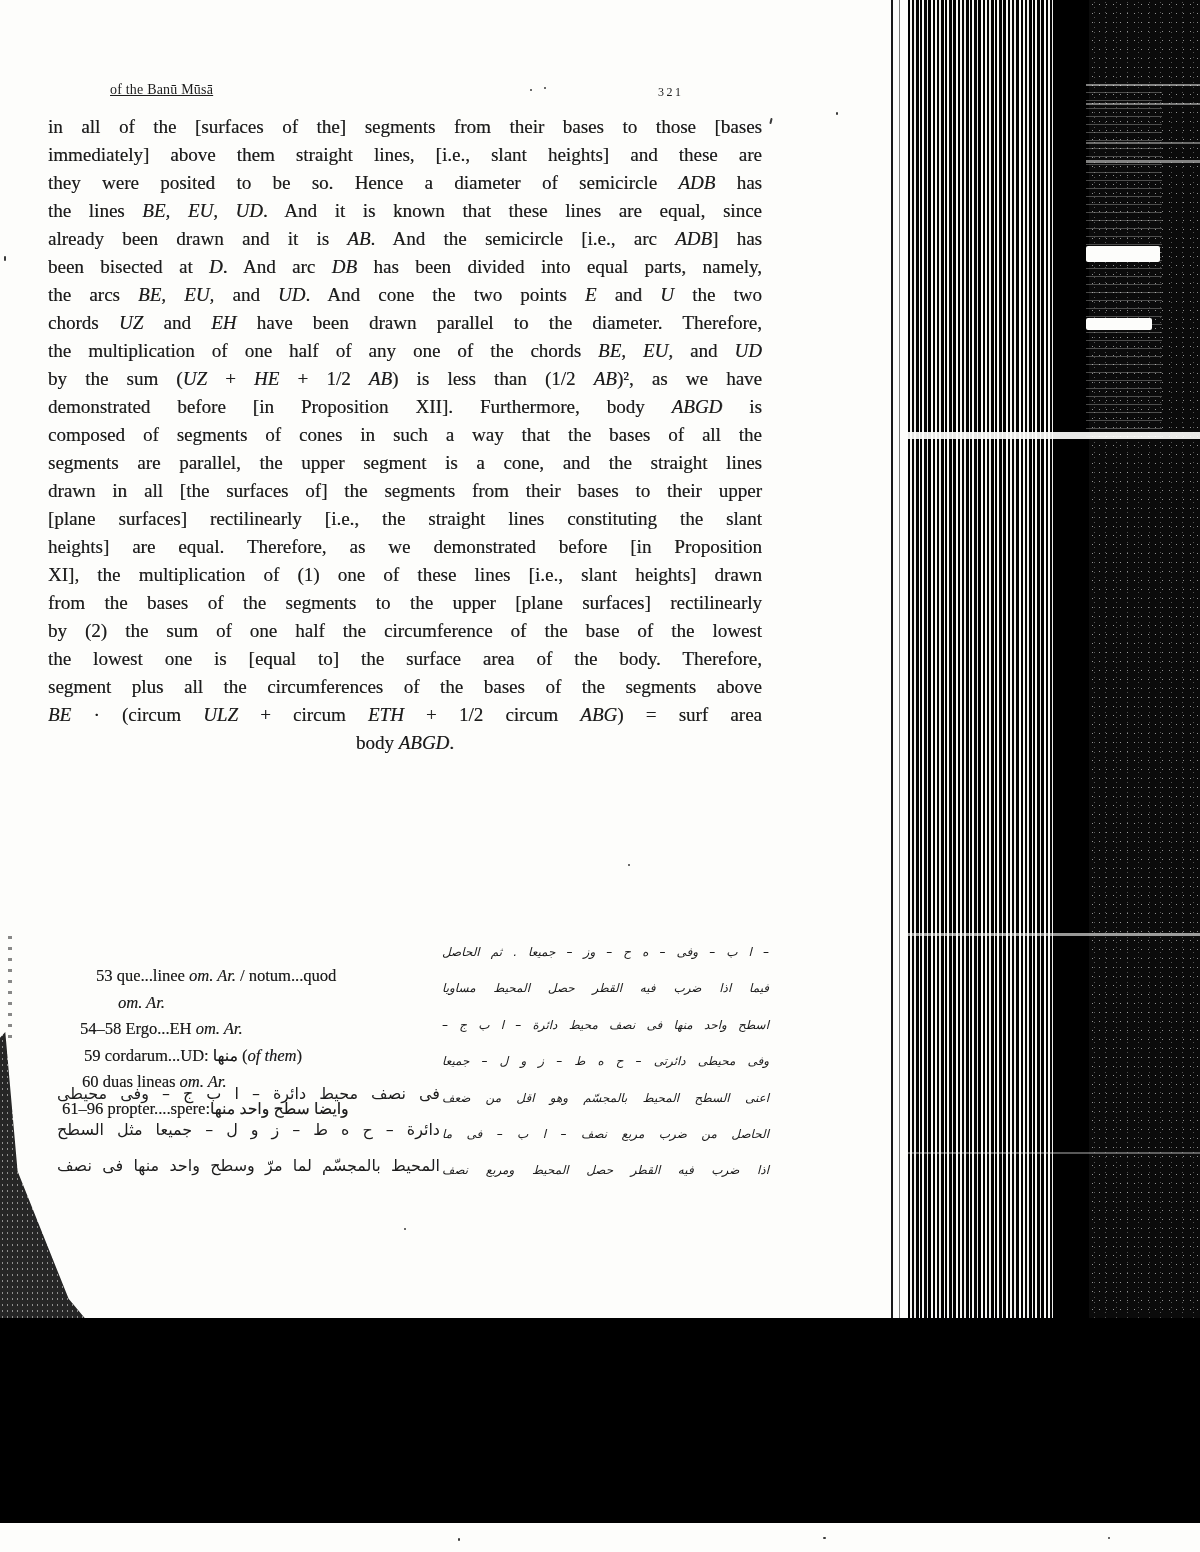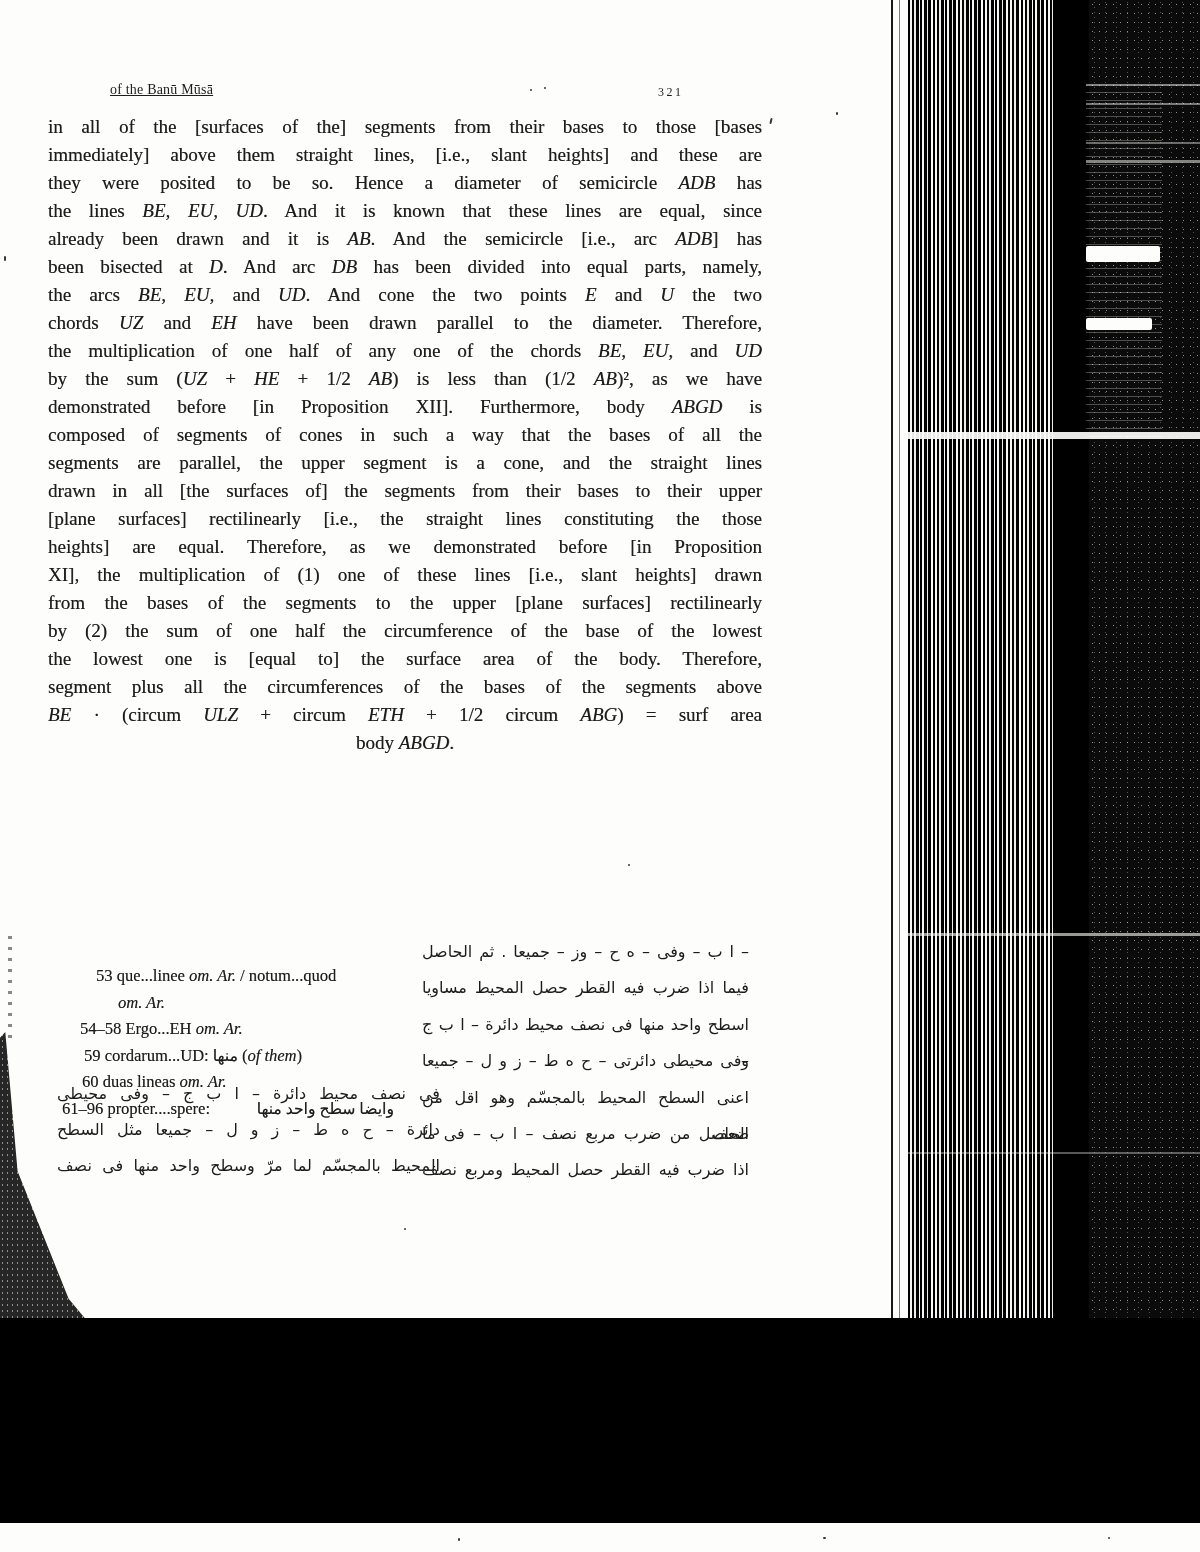--- a/index.html
+++ b/index.html
@@ -27,42 +27,43 @@
     font-size:19px;color:var(--ink,#1c1c1c);
     text-shadow:0.3px 0 0 rgba(20,20,20,.55);
   }
   .main-text .tline{
     height:28px;line-height:28px;white-space:nowrap;
     text-align:justify;text-align-last:justify;text-justify:inter-word;
     white-space:normal;
   }
   .main-text .al-center{text-align:left;text-align-last:center;}
   .i{font-style:italic;}
-  .ar{font-family:Liberation Serif, serif;direction:rtl;unicode-bidi:isolate;font-size:.95em;}
+  .ar{font-family:Liberation Sans, sans-serif;direction:rtl;unicode-bidi:isolate;font-size:.95em;}
   
   .fn-left{
     position:absolute;left:60px;top:936px;width:334px;
     font-size:16.5px;color:var(--ink,#1c1c1c);
     text-shadow:0.2px 0 0 rgba(20,20,20,.5);
   }
   .fn-left .tline{height:26.5px;line-height:26.5px;text-align:left;}
-  .fn-left .split{display:flex;justify-content:space-between;align-items:baseline;}
+  .fn-left .split{display:flex;align-items:baseline;}
   .fn-left-ar{
     position:absolute;left:57px;top:1076px;width:383px;
     font-size:16px;color:var(--ink,#1c1c1c);
     font-family:"DejaVu Sans",sans-serif;
   }
   .fn-left-ar .tline{
     height:36px;line-height:36px;direction:rtl;
     text-align:justify;text-align-last:justify;
   }
   .fn-right{
-    position:absolute;left:422px;top:934px;width:327px;
-    font-size:16px;color:var(--ink,#1c1c1c);
+    position:absolute;left:442px;top:934px;width:327px;
+    font-size:12px;color:var(--ink,#1c1c1c);
     font-family:"DejaVu Sans",sans-serif;
+    font-style:italic;
   }
   .fn-right .tline{
     height:36.4px;line-height:36.4px;direction:rtl;
     text-align:justify;text-align-last:justify;
   }
   
   .edge-line-a{position:absolute;left:891px;top:0;width:2px;height:1320px;background:#000;opacity:.9;}
   .edge-line-b{position:absolute;left:899px;top:0;width:1px;height:1320px;background:#000;opacity:.5;}
   .stripes{
     position:absolute;left:908px;top:0;width:145px;height:1320px;
@@ -129,21 +130,21 @@
       <div class="tline"><span>already been drawn and it is </span><span class="i">AB</span><span>. And the semicircle [i.e., arc </span><span class="i">ADB</span><span>] has</span></div>
       <div class="tline"><span>been bisected at </span><span class="i">D</span><span>. And arc </span><span class="i">DB</span><span> has been divided into equal parts, namely,</span></div>
       <div class="tline"><span>the arcs </span><span class="i">BE, EU,</span><span> and </span><span class="i">UD</span><span>. And cone the two points </span><span class="i">E</span><span> and </span><span class="i">U</span><span> the two</span></div>
       <div class="tline"><span>chords </span><span class="i">UZ</span><span> and </span><span class="i">EH</span><span> have been drawn parallel to the diameter. Therefore,</span></div>
       <div class="tline"><span>the multiplication of one half of any one of the chords </span><span class="i">BE, EU,</span><span> and </span><span class="i">UD</span></div>
       <div class="tline"><span>by the sum (</span><span class="i">UZ</span><span> + </span><span class="i">HE</span><span> + 1/2 </span><span class="i">AB</span><span>) is less than (1/2 </span><span class="i">AB</span><span>)², as we have</span></div>
       <div class="tline"><span>demonstrated before [in Proposition XII]. Furthermore, body </span><span class="i">ABGD</span><span> is</span></div>
       <div class="tline"><span>composed of segments of cones in such a way that the bases of all the</span></div>
       <div class="tline"><span>segments are parallel, the upper segment is a cone, and the straight lines</span></div>
       <div class="tline"><span>drawn in all [the surfaces of] the segments from their bases to their upper</span></div>
-      <div class="tline"><span>[plane surfaces] rectilinearly [i.e., the straight lines constituting the those</span></div>
+      <div class="tline"><span>[plane surfaces] rectilinearly [i.e., the straight lines constituting the slant</span></div>
       <div class="tline"><span>heights] are equal. Therefore, as we demonstrated before [in Proposition</span></div>
       <div class="tline"><span>XI], the multiplication of (1) one of these lines [i.e., slant heights] drawn</span></div>
       <div class="tline"><span>from the bases of the segments to the upper [plane surfaces] rectilinearly</span></div>
       <div class="tline"><span>by (2) the sum of one half the circumference of the base of the lowest</span></div>
       <div class="tline"><span>the lowest one is [equal to] the surface area of the body. Therefore,</span></div>
       <div class="tline"><span>segment plus all the circumferences of the bases of the segments above</span></div>
       <div class="tline"><span class="i">BE</span><span> · (circum </span><span class="i">ULZ</span><span> + circum </span><span class="i">ETH</span><span> + 1/2 circum </span><span class="i">ABG</span><span>) = surf area</span></div>
       <div class="tline al-center"><span>body </span><span class="i">ABGD</span><span>.</span></div>
     </div>
 

